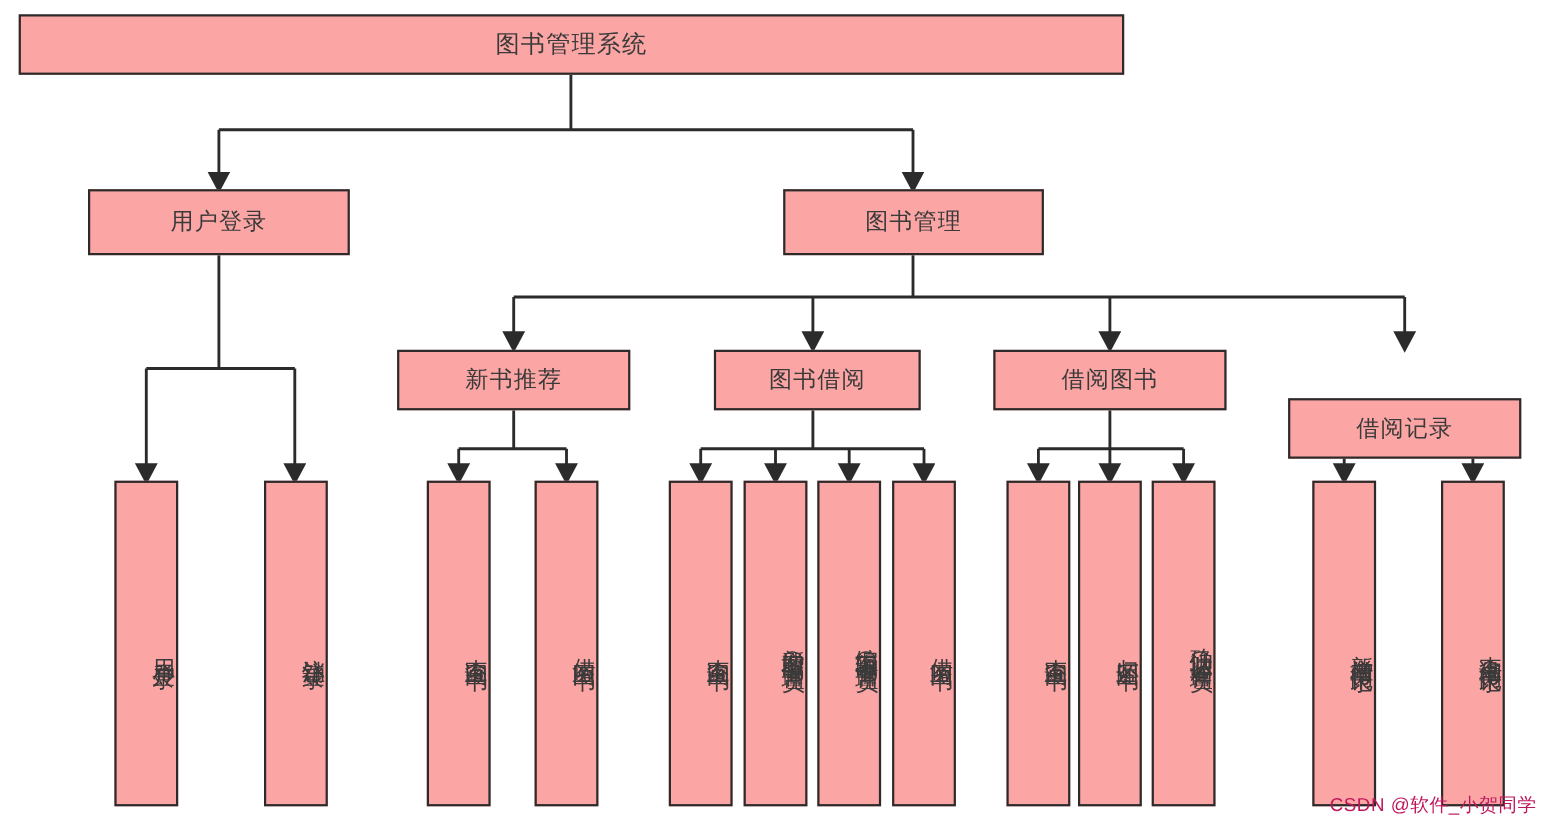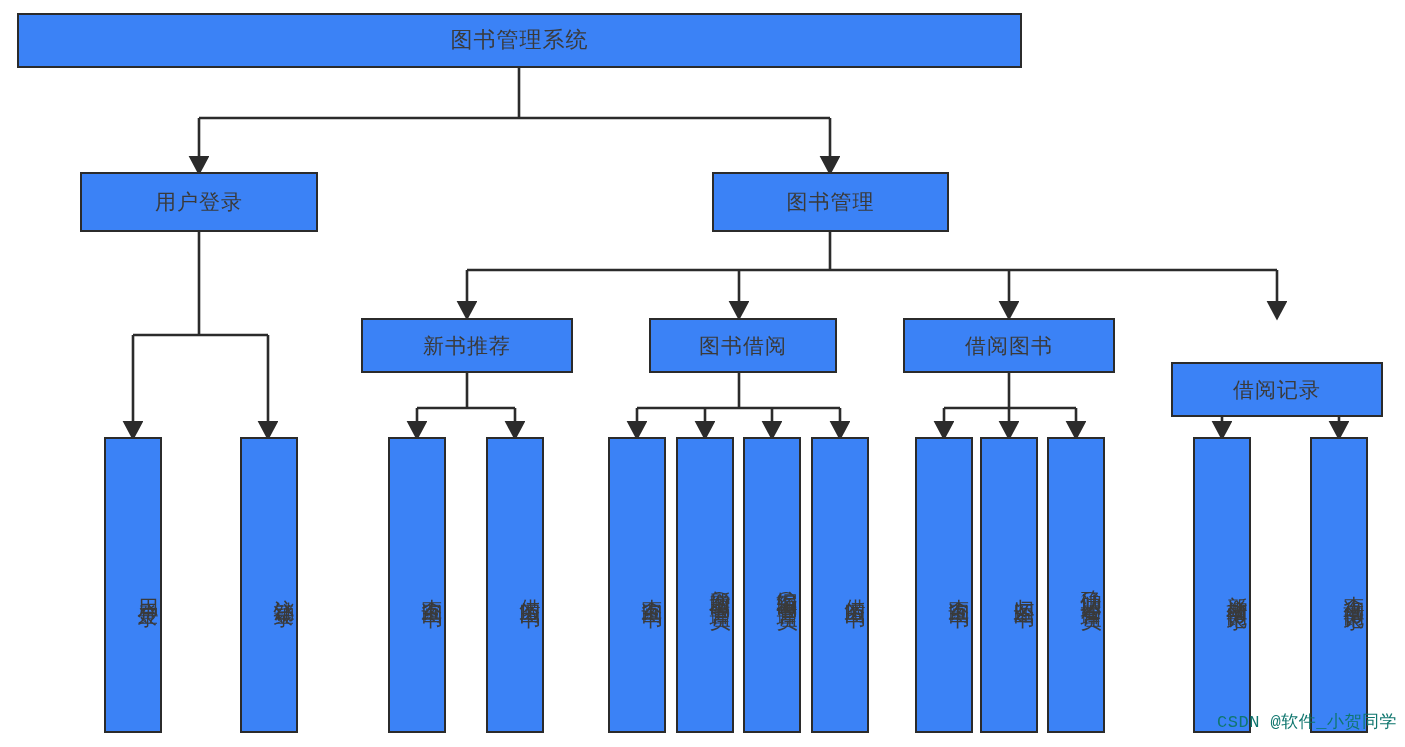--- a/index.html
+++ b/index.html
@@ -22,21 +22,21 @@
     left: 0;
     top: 0;
     width: 1405px;
     height: 747px;
     pointer-events: none;
   }
   .node {
     position: absolute;
     box-sizing: border-box;
     border: 2px solid #2b2b2b;
-    background: #3b82f6;
+    background: #fca5a5;
     color: #3a3a3a;
     display: flex;
     align-items: center;
     justify-content: center;
     text-align: center;
   }
   .node.horiz {
     font-size: 21px;
     letter-spacing: 1px;
     line-height: 1.1;
@@ -58,27 +58,26 @@
   }
   .node.vert .vtext {
     display: block;
   }
   #root-node {
     font-size: 22px;
   }
   #watermark {
     position: absolute;
     right: 8px;
-    bottom: 14px;
+    bottom: 4px;
     font-size: 17px;
-    color: #0f766e;
+    color: #be185d;
     letter-spacing: 0.5px;
     white-space: nowrap;
     user-select: none;
-    font-family: Liberation Mono, monospace;
   }
 </style>
 </head>
 <body>
 
 <div id="diagram-canvas">
 
   <svg id="edge-layer" viewBox="0 0 1405 747" xmlns="http://www.w3.org/2000/svg">
     <defs>
       <marker id="arrow" markerWidth="9" markerHeight="9" refX="1.5" refY="4" orient="auto" markerUnits="strokeWidth">

